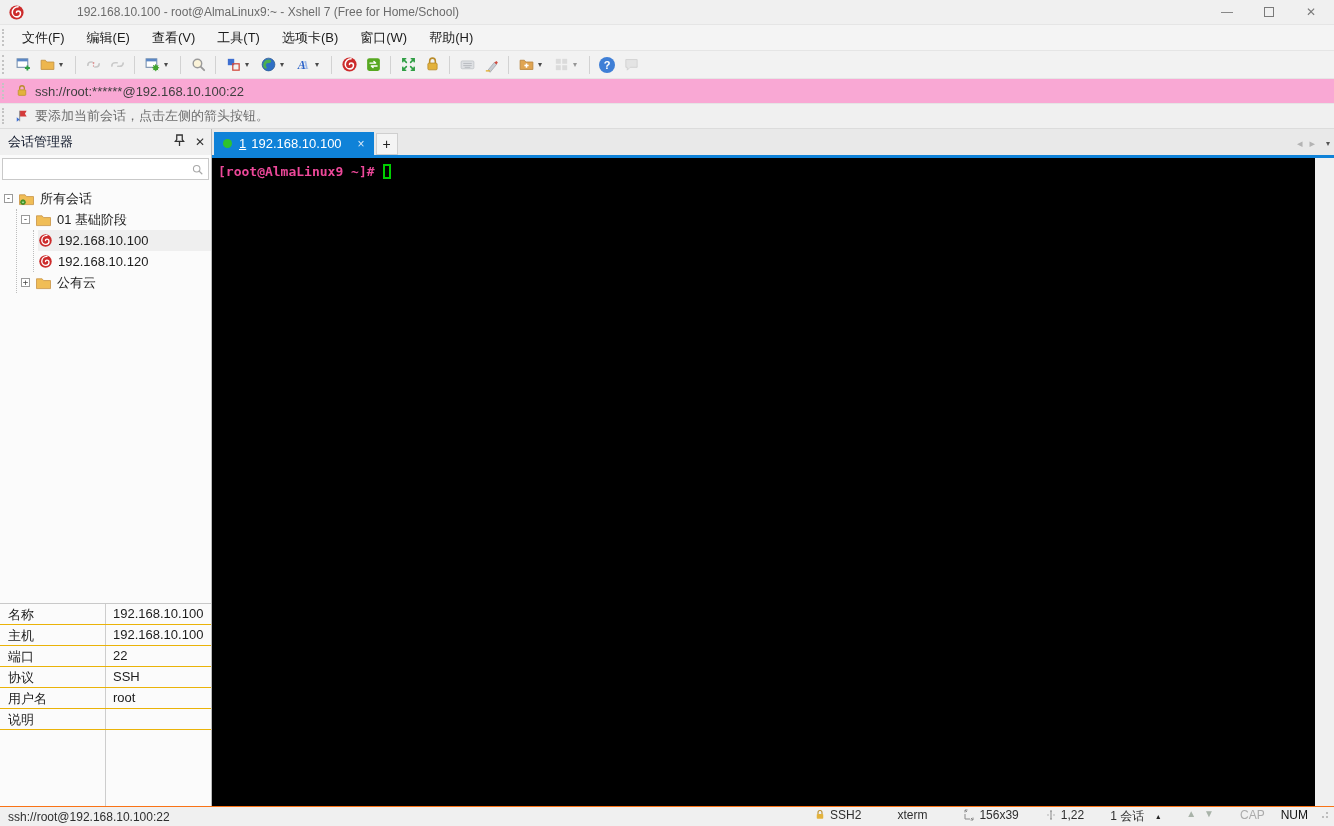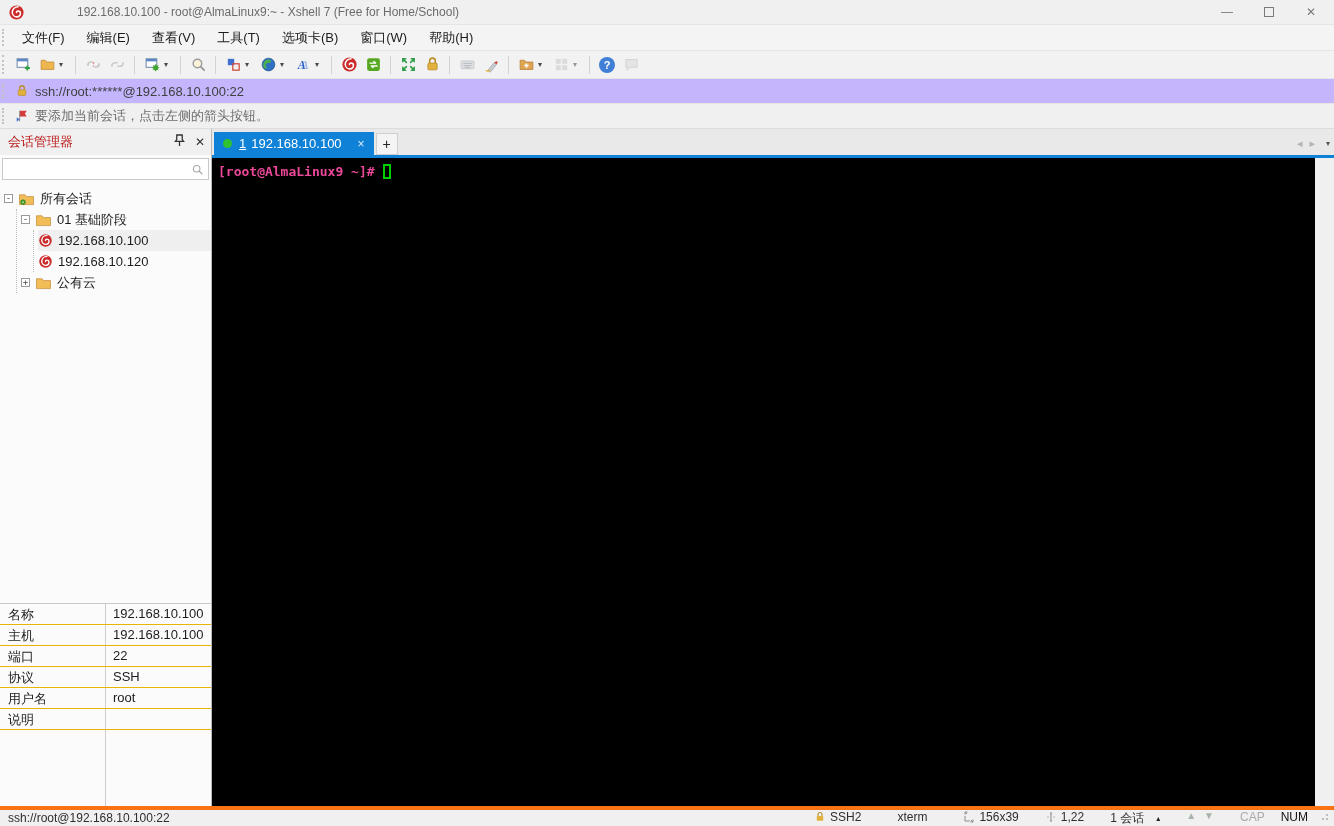--- a/index.html
+++ b/index.html
@@ -21,32 +21,32 @@
   .menu-item { padding:0 11px; font-size:13px; color:#1c1c1c; height:100%; display:flex; align-items:center; }
 
   .toolbar { height:28px; display:flex; align-items:center; background:#f2f2f2; border-top:1px solid #e5e5e5; }
   .tbtn { width:24px; height:24px; display:flex; align-items:center; justify-content:center; border-radius:2px; }
   .tbtn svg { width:17px; height:17px; }
   .caret { width:9px; font-size:8px; color:#4a4a4a; margin:0 2px 0 0; }
   .tsep { width:1px; height:18px; background:#d2d2d2; margin:0 5px; }
   .help-badge { width:16px; height:16px; border-radius:50%; background:#3f7fd6; color:#fff; font-weight:bold; font-size:11px; display:flex; align-items:center; justify-content:center; }
   .dim { opacity:.55; }
 
-  .addressbar { height:25px; display:flex; align-items:center; background:#c4b5fd; border-top:1px solid #e5e5e5; }
+  .addressbar { height:25px; display:flex; align-items:center; background:#f9a8d4; border-top:1px solid #e5e5e5; }
   .addressbar .addr-text { font-size:13px; color:#3f3f3f; margin-left:6px; }
   .noticebar { height:25px; display:flex; align-items:center; background:#f0f0f0; border-top:1px solid #e5e5e5; }
   .noticebar .notice-text { font-size:13px; color:#6e6e6e; margin-left:6px; }
 
   
   .main { flex:1; display:flex; min-height:0; border-top:1px solid #dcdcdc; }
 
   
   .sidebar { width:212px; background:#fbfbfb; border-right:1px solid #b9b9b9; display:flex; flex-direction:column; }
   .sm-header { height:26px; flex:none; display:flex; align-items:center; padding:0 6px 0 8px; background:#f0f0f0; }
-  .sm-title { font-size:13px; color:#b91c1c; }
+  .sm-title { font-size:13px; color:#0f172a; }
   .sm-tools { margin-left:auto; display:flex; gap:10px; align-items:center; color:#333; }
   .sm-pin svg { width:11px; height:13px; }
   .sm-close { font-size:12px; color:#333; }
   .sm-search { flex:none; height:22px; margin:3px 2px; background:#fff; border:1px solid #c9c9c9; display:flex; align-items:center; }
   .sm-search input { flex:1; border:none; outline:none; height:18px; font-size:12px; padding:0 4px; background:transparent; }
   .sm-search svg { width:13px; height:13px; margin-right:4px; }
 
   .tree { padding:5px 0 0 4px; font-size:13px; color:#1c1c1c; }
   .tree-row { height:21px; display:flex; align-items:center; gap:5px; white-space:nowrap; }
   .tree-row.selected { background:#efefef; }
@@ -73,21 +73,21 @@
   .newtab { width:22px; height:22px; margin-left:2px; background:#f4f4f4; border:1px solid #cfcfcf; display:flex; align-items:center; justify-content:center; font-size:14px; color:#222; }
   .tab-scroll { position:absolute; right:4px; top:8px; display:flex; align-items:center; gap:7px; color:#b3b3b3; font-size:11px; }
   .tab-scroll .tl-caret { color:#555; font-size:8px; margin-left:4px; }
 
   .termwrap { flex:1; display:flex; min-height:0; }
   .terminal { flex:1; background:#000; padding:4px 6px; font-family:"DejaVu Sans Mono","Liberation Mono",monospace; font-weight:bold; font-size:13px; color:#ec4899; line-height:19px; }
   .cursor { display:inline-block; width:8px; height:15px; border:2px solid #00cf00; margin-left:8px; vertical-align:text-bottom; }
   .term-scrollbar { width:19px; background:#f0f0f0; }
 
   
-  .statusbar { height:20px; flex:none; display:flex; align-items:center; background:#f0f0f0; border-top:4px solid #f97316; font-size:12px; color:#2e2e2e; padding:0 6px 0 8px; }
+  .statusbar { height:20px; flex:none; display:flex; align-items:center; background:#f0f0f0; border-top:1px solid #f97316; font-size:12px; color:#2e2e2e; padding:0 6px 0 8px; }
   .sb-right { margin-left:auto; display:flex; align-items:flex-start; }
   .sb-item { display:flex; align-items:center; gap:4px; }
   .sb-item svg { width:12px; height:12px; }
   .ml36 { margin-left:36px; } .ml26 { margin-left:26px; } .ml16 { margin-left:16px; } .ml8 { margin-left:8px; }
   .sb-caret { font-size:8px; color:#222; margin-left:8px; }
   .sb-arrow { font-size:10px; color:#a9b3a9; }
   .sb-cap { color:#ababab; } .sb-num { color:#111; }
   .grip { width:10px; height:10px; margin-left:10px; position:relative; }
   .grip i { position:absolute; width:2px; height:2px; background:#bdbdbd; }
   .grip i:nth-child(1){right:0;bottom:0} .grip i:nth-child(2){right:4px;bottom:0} .grip i:nth-child(3){right:0;bottom:4px}

